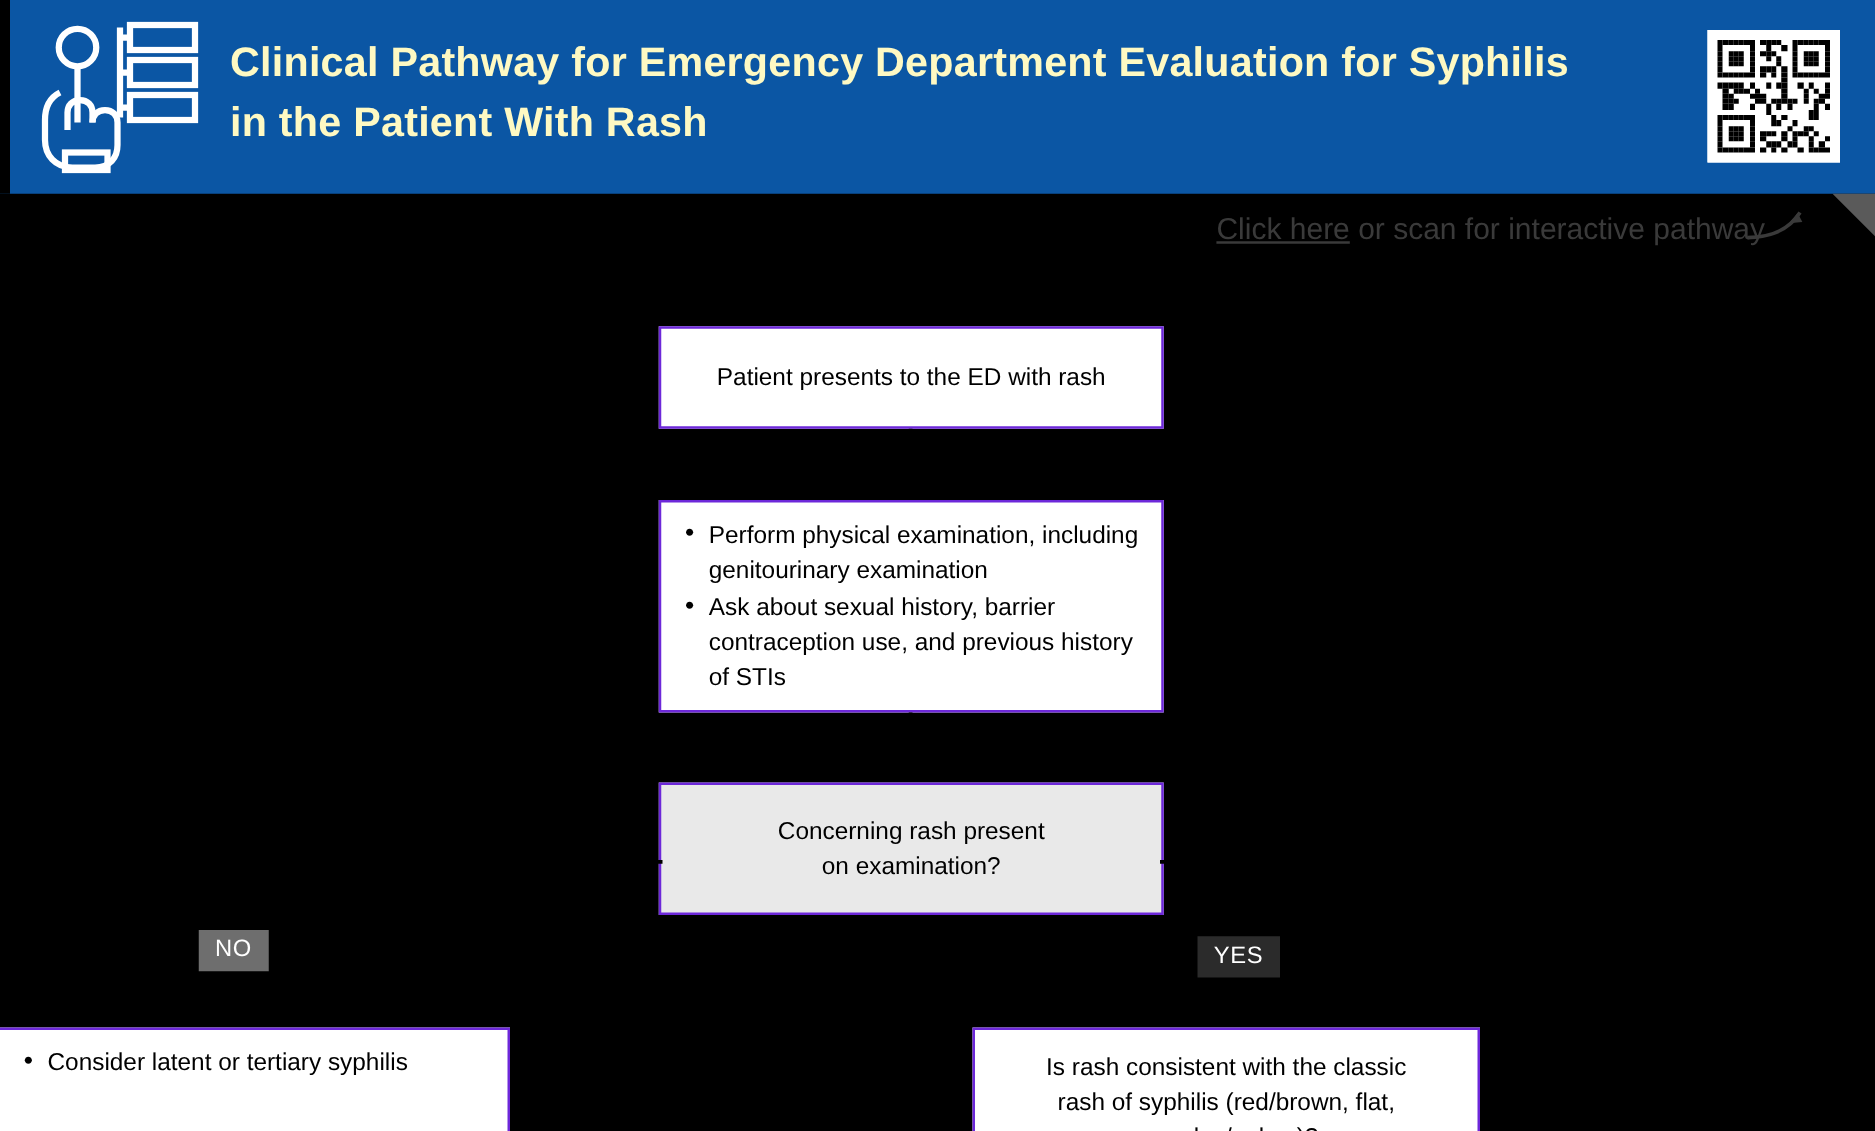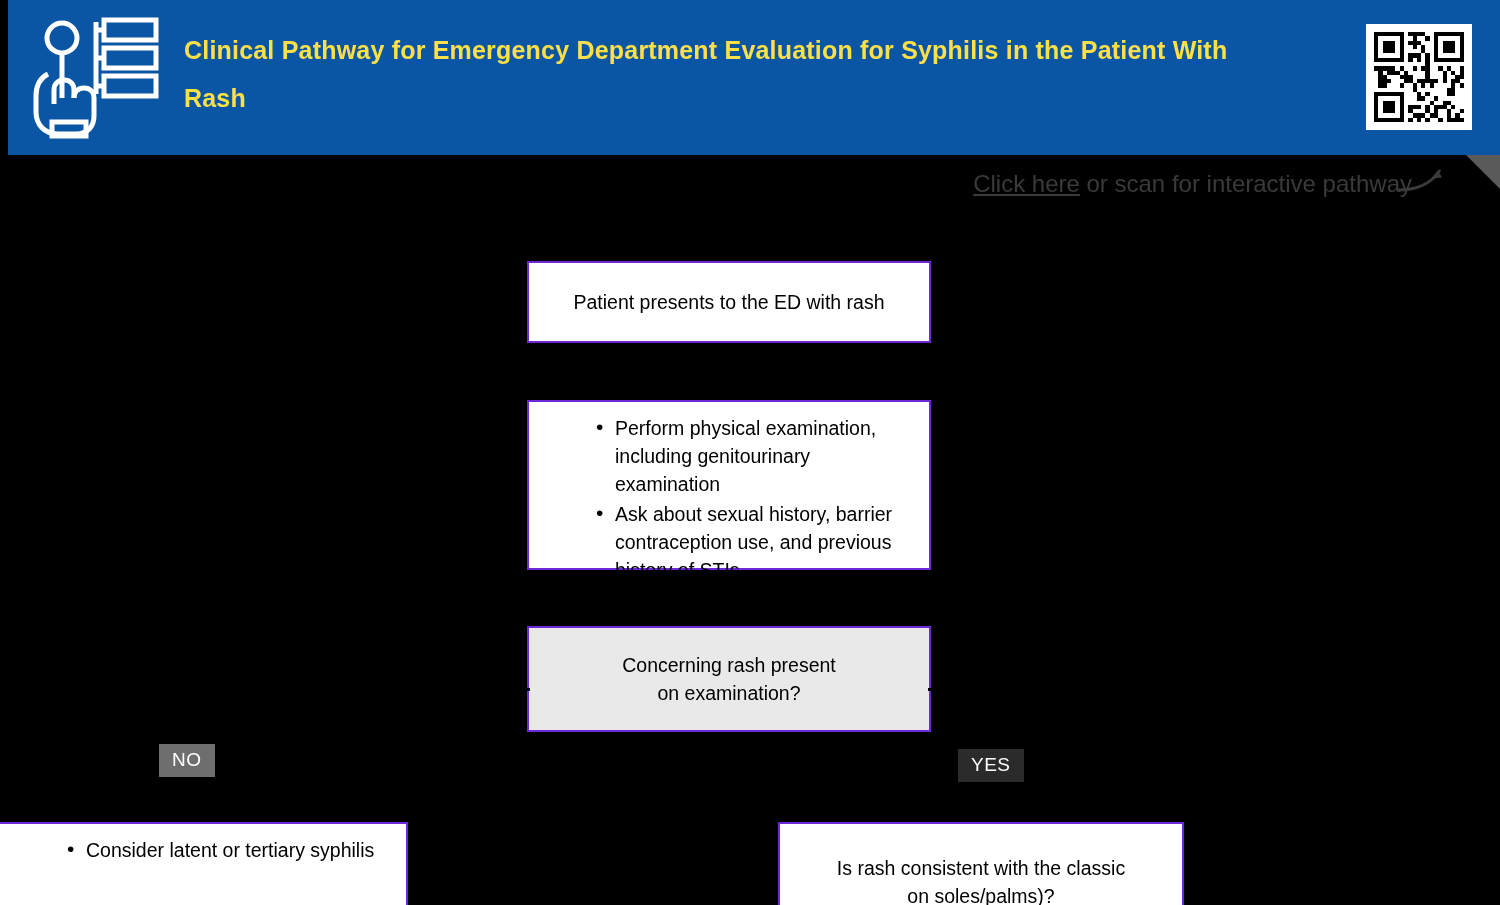--- a/index.html
+++ b/index.html
@@ -39,24 +39,24 @@
     left: 18px;
     top: 12px;
     width: 148px;
     height: 132px;
   }
   .header-title {
     position: absolute;
     left: 184px;
     top: 26px;
     width: 1100px;
-    font-size: 25px;
+    font-size: 33px;
     font-weight: bold;
     line-height: 48px;
-    color: #fde047;
+    color: #fef9c3;
     letter-spacing: .2px;
   }
   .qr-box {
     position: absolute;
     right: 28px;
     top: 24px;
     width: 106px;
     height: 106px;
     background: #ffffff;
     border: 3px solid #ffffff;
@@ -136,21 +136,20 @@
   }
   .node li::before {
     content: "•";
     position: absolute;
     left: -19px;
     top: -1px;
     font-size: 21px;
   }
   .node .pad {
     padding: 12px 10px 12px 12px;
-    margin-left: 48px;
   }
 
   
   #node-start      { left: 527px; top: 261px;  width: 404px; height: 82px; }
   #node-assess     { left: 527px; top: 400px;  width: 404px; height: 170px; }
   #node-decision   { left: 527px; top: 626px;  width: 404px; height: 106px; }
   #node-no         { left: -2px;  top: 822px;  width: 410px; height: 120px; }
   #node-yes        { left: 778px; top: 822px;  width: 406px; height: 120px; }
 
   
@@ -710,15 +709,16 @@
   <div class="pad">
     <ul>
       <li>Consider latent or tertiary syphilis</li>
     </ul>
   </div>
 </div>
 
 <div class="node center" id="node-yes">
   <div>
     <div>Is rash consistent with the classic</div>
+    <div>rash of syphilis (red/brown, flat,</div>
     <div>on soles/palms)?</div>
   </div>
 </div>
 
 </body></html>

